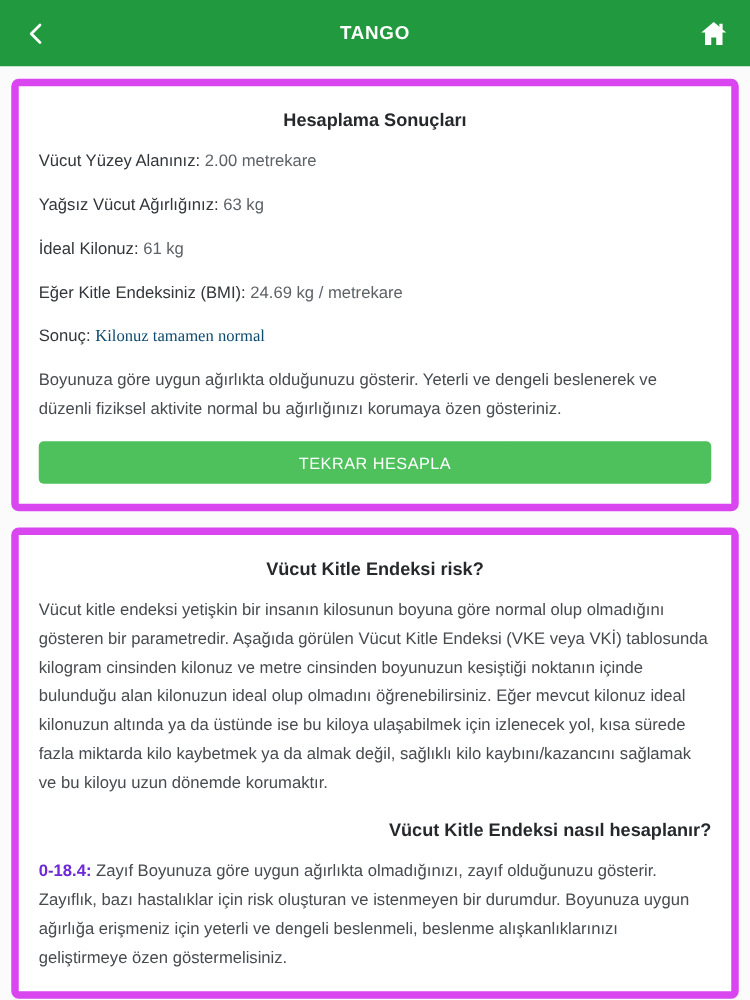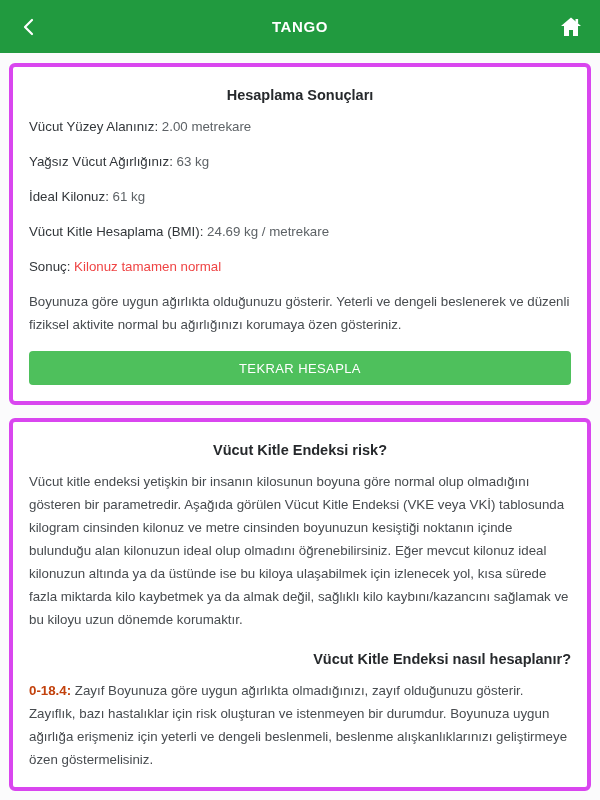--- a/index.html
+++ b/index.html
@@ -36,21 +36,21 @@
     align-items: center;
     justify-content: center;
     cursor: pointer;
     z-index: 2;
     padding: 0;
   }
   
   .card {
     margin: 0 9px;
     background: #ffffff;
-    border: 4px solid #d946ef;
+    border: 6px solid #d946ef;
     border-radius: 6px;
     padding: 6px 16px 16px 16px;
   }
   .card-results { margin-top: 10px; }
   .card-info { margin-top: 13px; }
   .card-title {
     text-align: center;
     font-size: 14.5px;
     font-weight: 700;
     color: #26292c;
@@ -59,30 +59,30 @@
   .line {
     font-size: 13.3px;
     line-height: 23px;
     margin-top: 12px;
     color: #5d6266;
   }
   .line .lbl {
     font-weight: 400;
     color: #32363a;
   }
-  .result-green { color: #ef4444; }
+  .result-green { color: #0c4a6e; font-family: Liberation Serif, serif; }
   .para {
     font-size: 13.3px;
     line-height: 23px;
     margin-top: 12px;
     color: #474b4f;
   }
   .para .range-lbl {
     font-weight: 700;
-    color: #c2410c;
+    color: #6d28d9;
   }
   
   .recalc-btn {
     display: block;
     width: 100%;
     margin-top: 15px;
     height: 34px;
     background: #4ec05c;
     color: #ffffff;
     border: none;
@@ -124,21 +124,21 @@
   </p>
   <p class="line">
     <span class="lbl">Yağsız Vücut Ağırlığınız:</span>
     <span>63 kg</span>
   </p>
   <p class="line">
     <span class="lbl">İdeal Kilonuz:</span>
     <span>61 kg</span>
   </p>
   <p class="line">
-    <span class="lbl">Vücut Kitle Hesaplama (BMI):</span>
+    <span class="lbl">Eğer Kitle Endeksiniz (BMI):</span>
     <span>24.69 kg / metrekare</span>
   </p>
 
   <p class="line">
     <span class="lbl">Sonuç:</span>
     <span class="result-green">Kilonuz tamamen normal</span>
   </p>
 
   <p class="para">Boyunuza göre uygun ağırlıkta olduğunuzu gösterir. Yeterli ve dengeli beslenerek ve düzenli fiziksel aktivite normal bu ağırlığınızı korumaya özen gösteriniz.</p>
 

